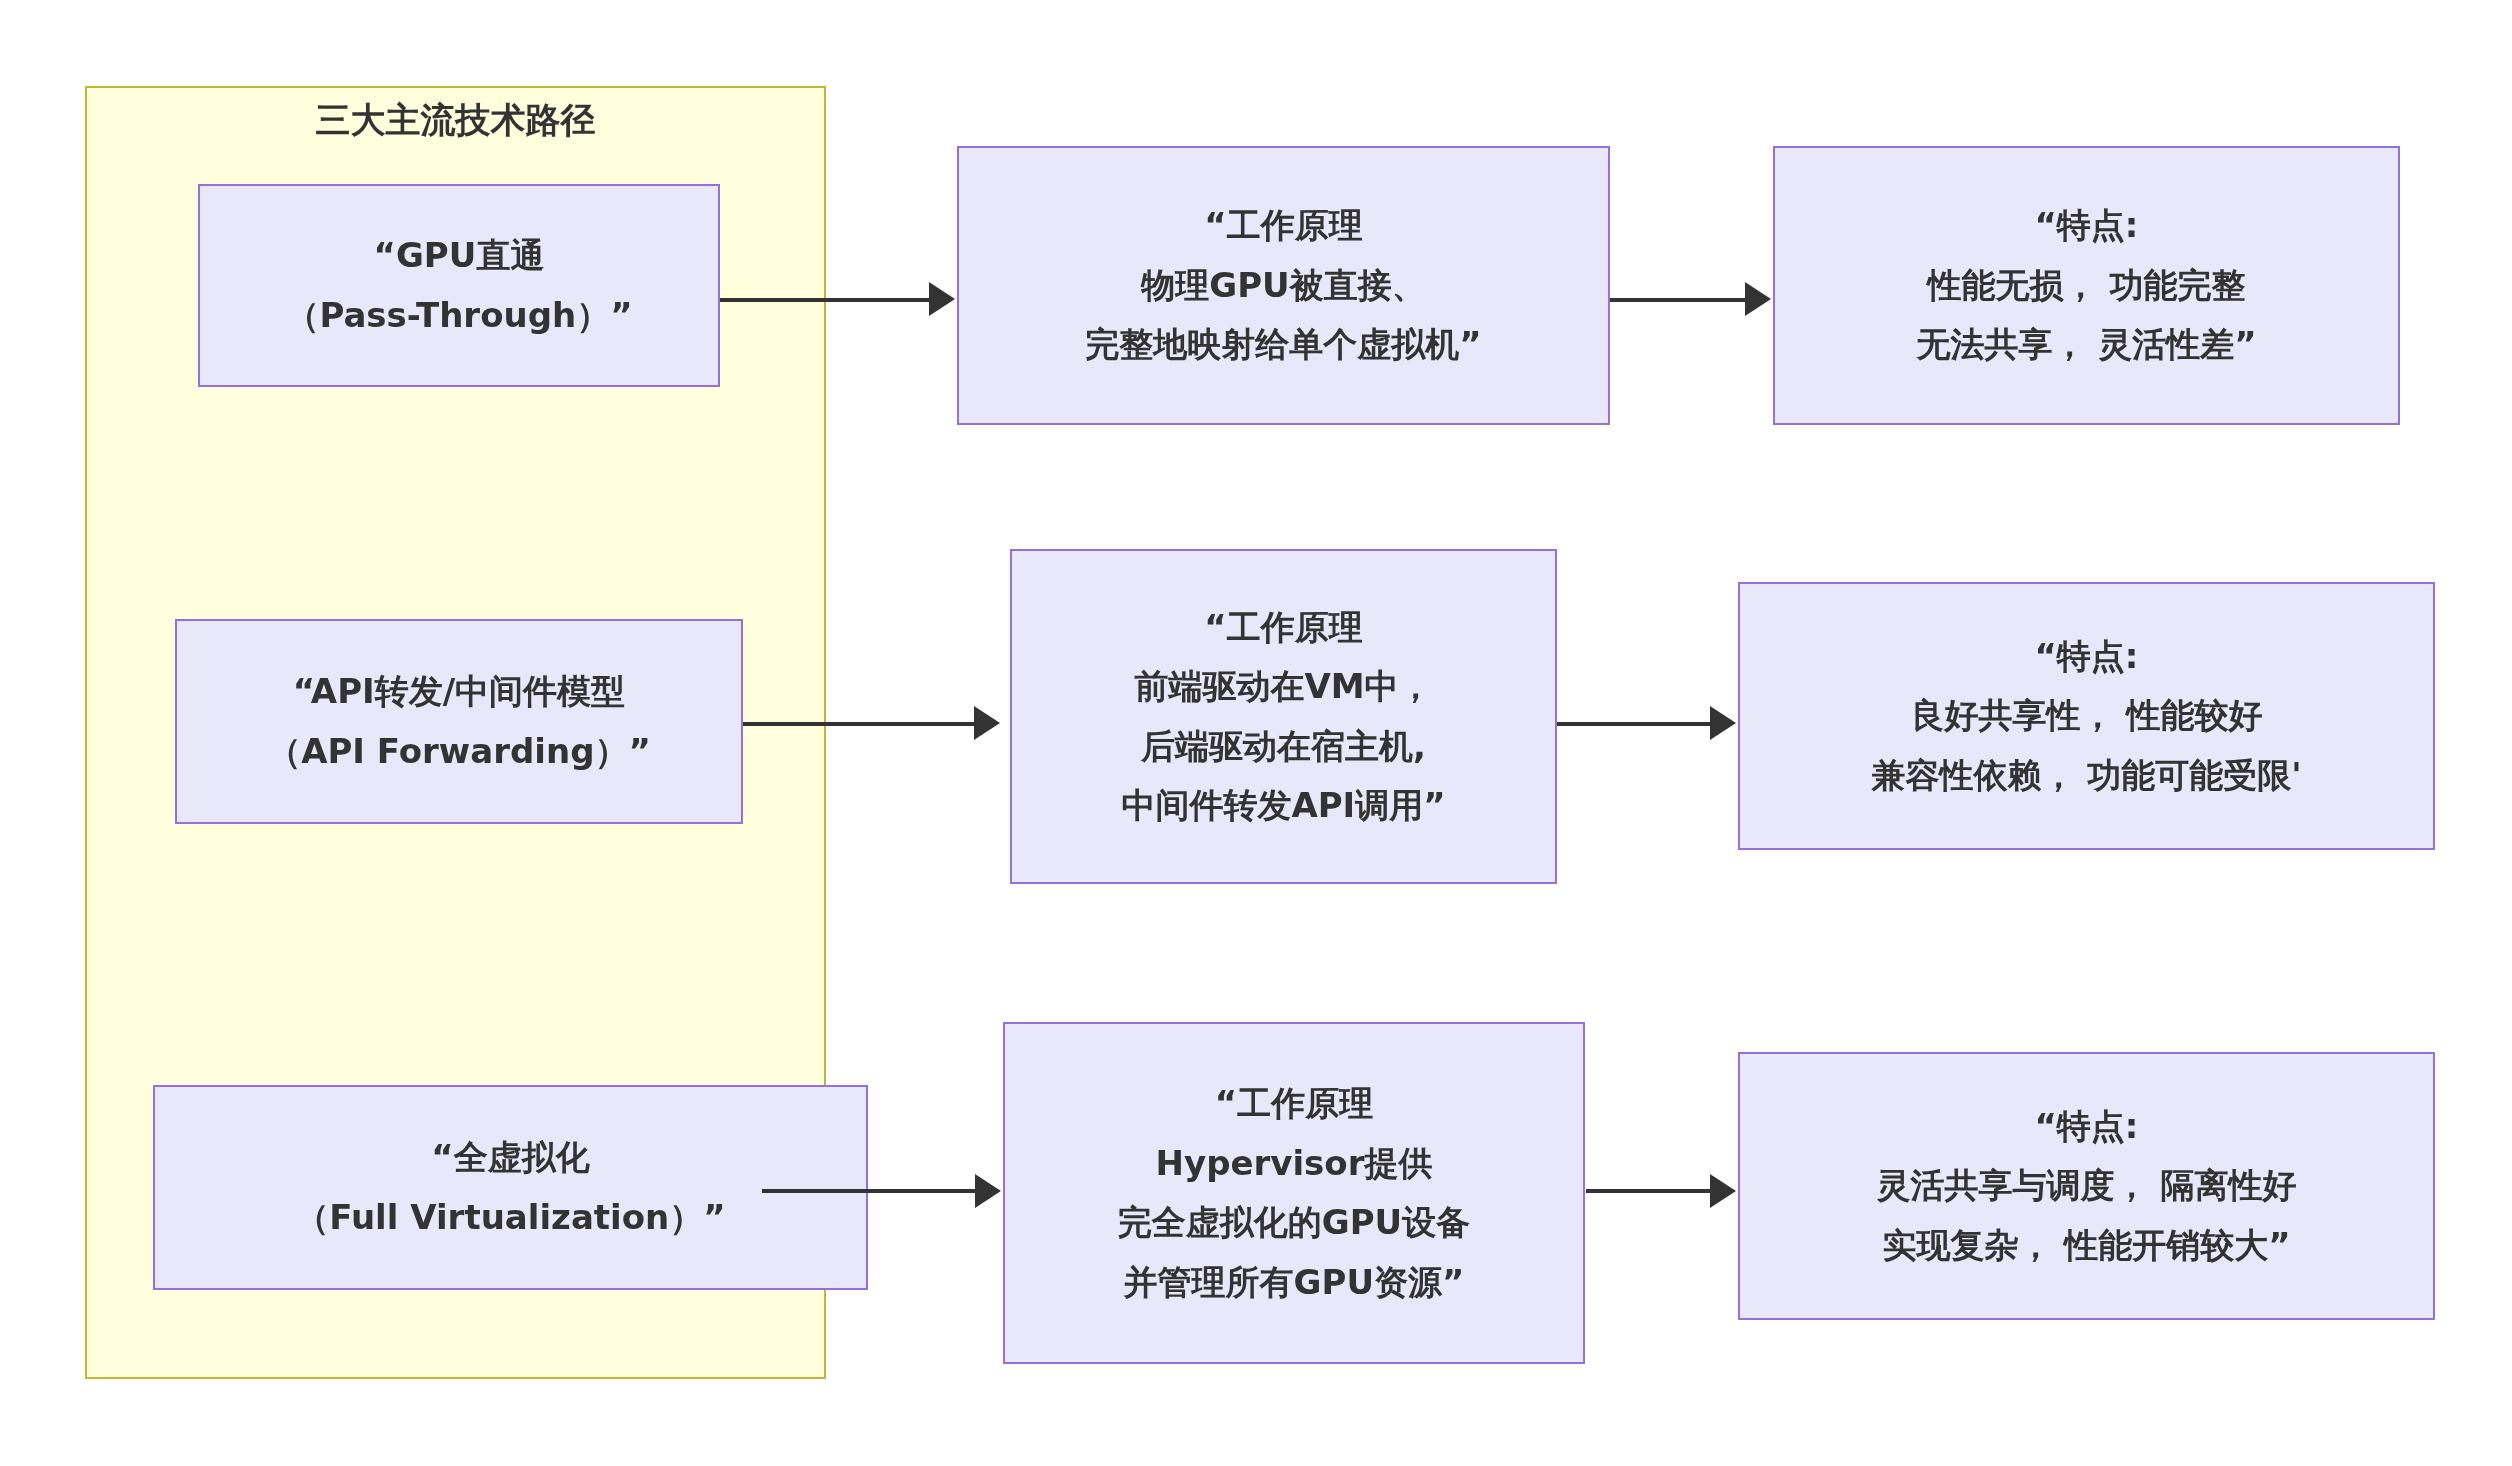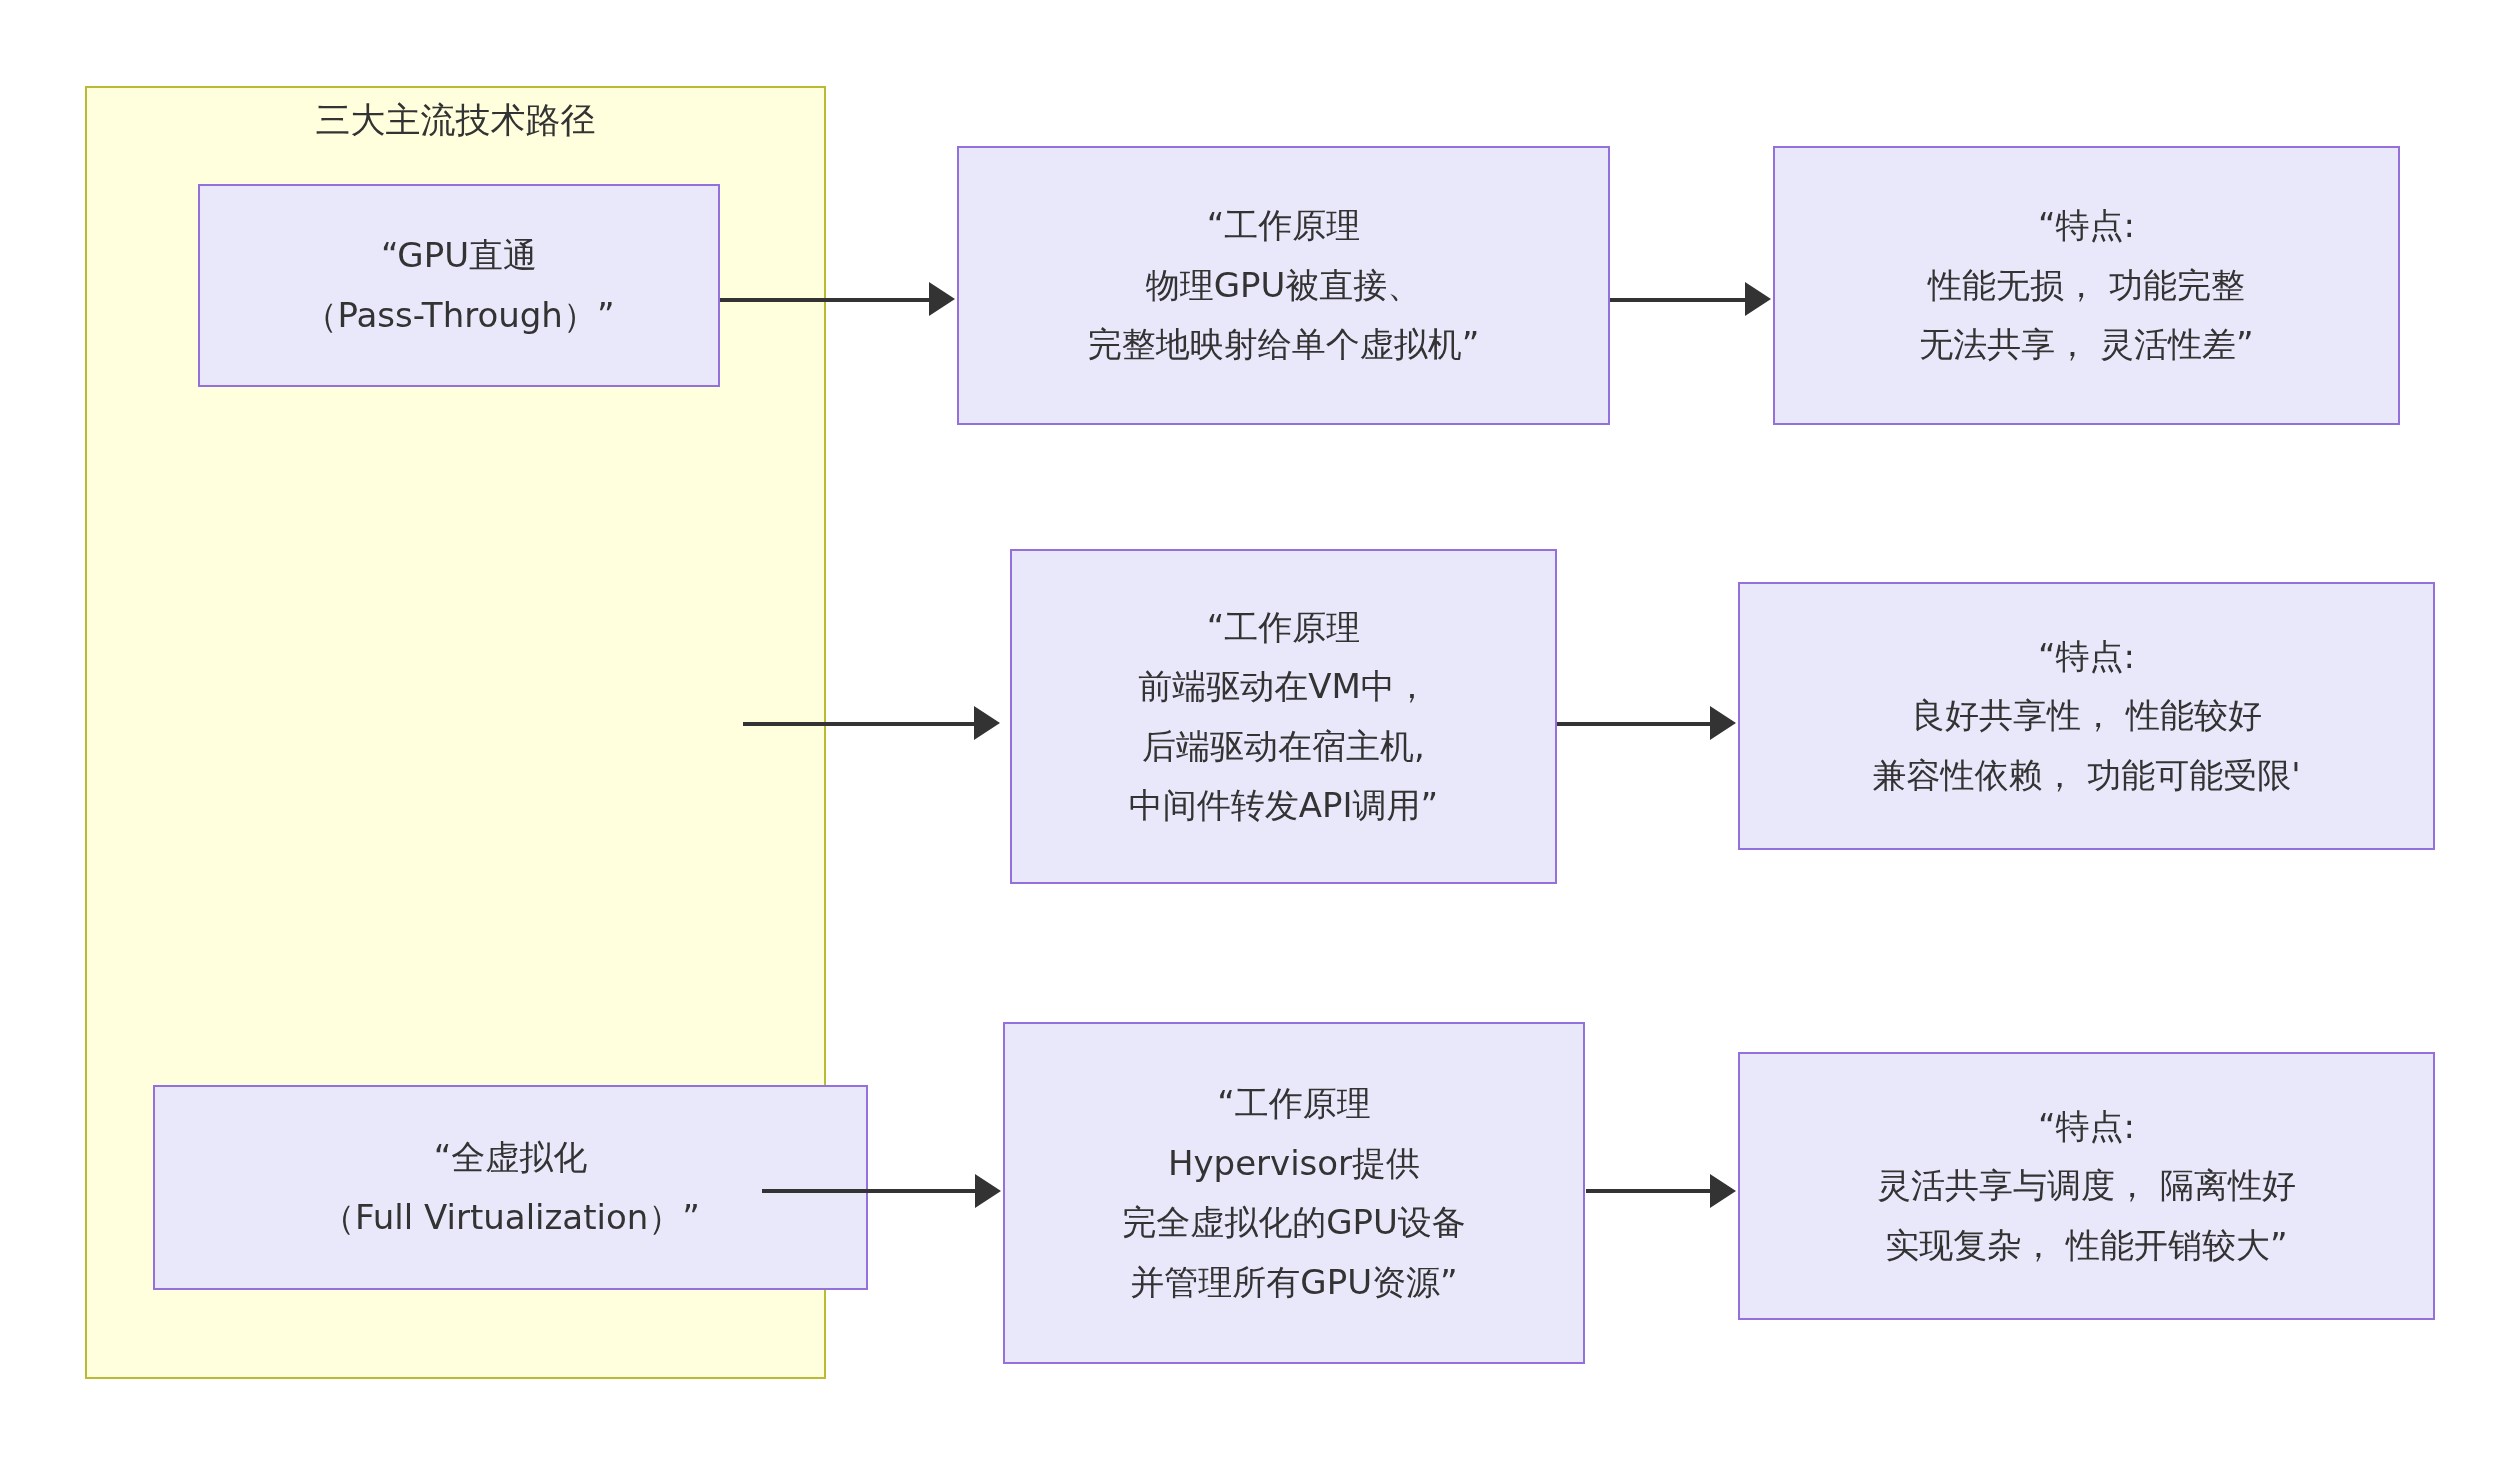--- a/index.html
+++ b/index.html
@@ -9,20 +9,21 @@
   }
   body {
     font-family: "DejaVu Sans", "Liberation Sans", sans-serif;
   }
   #canvas {
     position: relative;
     width: 2512px;
     height: 1467px;
     background: #ffffff;
     overflow: hidden;
+    font-weight: bold;
   }
   .group-box {
     position: absolute;
     box-sizing: border-box;
     background: #ffffdd;
     border: 2.6px solid #bbbb33;
   }
   .group-title {
     position: absolute;
     text-align: center;
@@ -79,20 +80,22 @@
 物理GPU被直接、
 完整地映射给单个虚拟机”</div>
 
   <div class="edge" style="left:1610px; top:298px; width:141px;"></div>
   <div class="arrowhead" style="left:1745px; top:282px;"></div>
 
   <div class="node" style="left:1773px; top:146px; width:627px; height:279px;">“特点:
 性能无损， 功能完整
 无法共享， 灵活性差”</div>
 
+  <div class="node" style="left:175px; top:619px; width:568px; height:205px;">“API转发/中间件模型
+（API Forwarding）”</div>
 
   <div class="edge" style="left:743px; top:722px; width:238px;"></div>
   <div class="arrowhead" style="left:974px; top:706px;"></div>
 
   <div class="node" style="left:1010px; top:549px; width:547px; height:335px;">“工作原理
 前端驱动在VM中，
 后端驱动在宿主机,
 中间件转发API调用”</div>
 
   <div class="edge" style="left:1557px; top:722px; width:157px;"></div>

